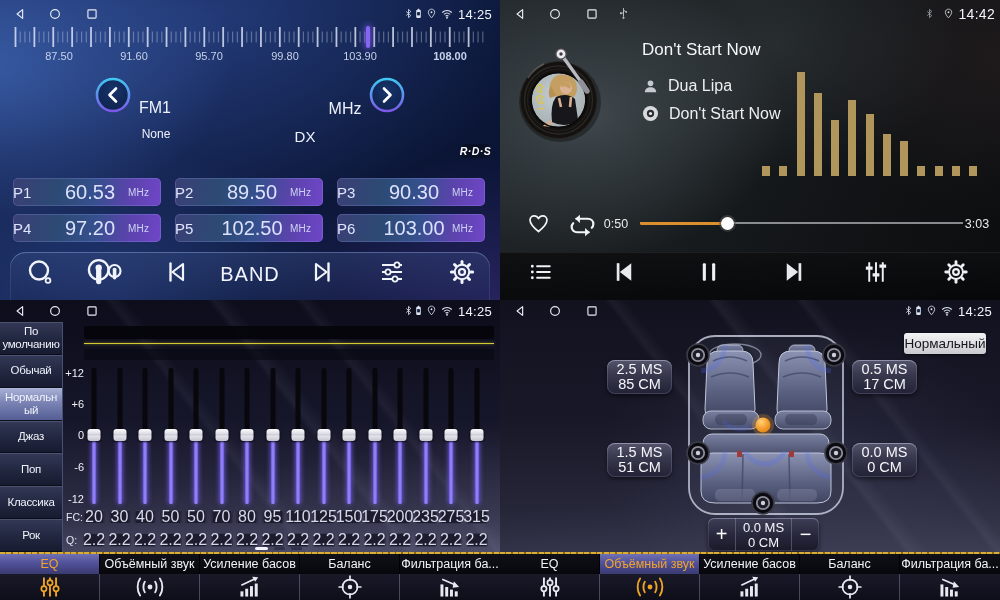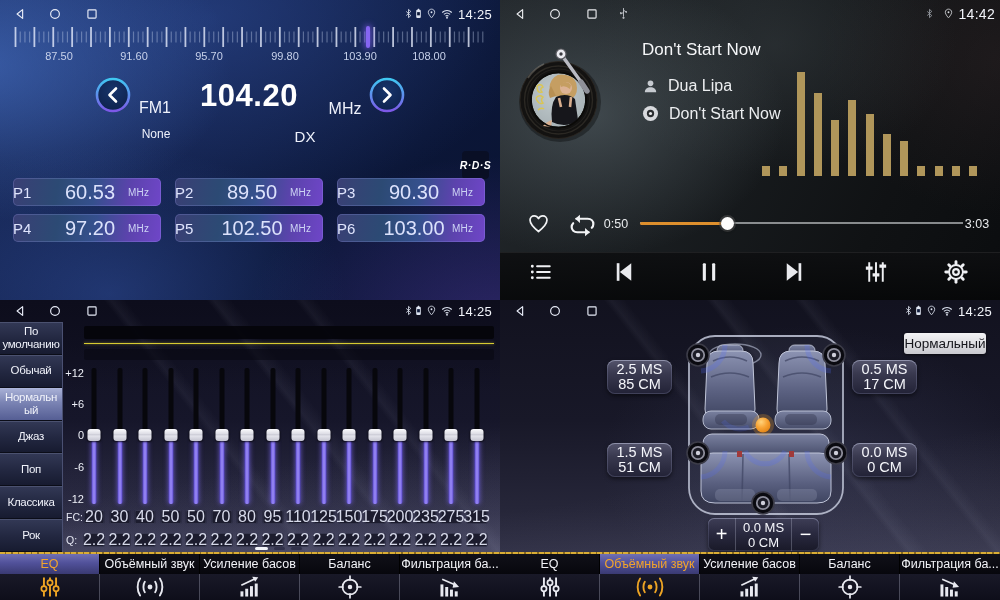--- a/index.html
+++ b/index.html
@@ -494,39 +494,38 @@
         <line x1="473.3400000000012" x2="473.3400000000012" y1="31.5" y2="42.5" stroke="rgba(200,212,240,0.38)" stroke-width="1.2"></line>
         <line x1="478.06000000000125" x2="478.06000000000125" y1="31.5" y2="42.5" stroke="rgba(200,212,240,0.38)" stroke-width="1.2"></line>
         <line x1="482.7800000000013" x2="482.7800000000013" y1="31.5" y2="42.5" stroke="rgba(200,212,240,0.38)" stroke-width="1.2"></line>
       </svg>
     <div id="radio-ruler-labels">
         <div class="ruler-label" style="left: 59px;">87.50</div>
         <div class="ruler-label" style="left: 134px;">91.60</div>
         <div class="ruler-label" style="left: 209px;">95.70</div>
         <div class="ruler-label" style="left: 285px;">99.80</div>
         <div class="ruler-label" style="left: 360px;">103.90</div>
-        <div class="ruler-label" style="left: 429px;">108.00</div>
+        <div class="ruler-label" style="left: 450px; font-weight: bold;">108.00</div>
       </div>
     <div class="freq-indicator" style="left:366px;top:26px;height:22px"></div>
 
     <svg class="arrow-btn" style="left:95px;top:77px" viewBox="0 0 36 36">
       <circle cx="18" cy="18" r="16" fill="url(#btnFill)" stroke="url(#ringGrad)" stroke-width="2.6"></circle>
       <path d="M21 11.5 L14.5 18 L21 24.5" fill="none" stroke="#fff" stroke-width="2.6" stroke-linecap="round" stroke-linejoin="round"></path>
     </svg>
     <svg class="arrow-btn" style="left:369px;top:77px" viewBox="0 0 36 36">
       <circle cx="18" cy="18" r="16" fill="url(#btnFill)" stroke="url(#ringGrad)" stroke-width="2.6"></circle>
       <path d="M15 11.5 L21.5 18 L15 24.5" fill="none" stroke="#fff" stroke-width="2.6" stroke-linecap="round" stroke-linejoin="round"></path>
     </svg>
 
     <div class="lbl-band" style="left:155px;top:99px">FM1</div>
-    <div class="freq-big" style="left:249px;top:78px">104.20</div>
     <div class="lbl-unit" style="left:345px;top:100px">MHz</div>
     <div class="lbl-pty" style="left:156px;top:127px">None</div>
     <div class="lbl-mode" style="left:305px;top:128px">DX</div>
-    <div class="rds-badge" style="left:462px;top:151px;width:27px;height:28px">R·D·S</div>
+    <div class="rds-badge" style="left:462px;top:144px;width:27px;height:14px">R·D·S</div>
 
     <div class="presets" id="radio-presets">
         <div class="preset" style="left: 0px; top: 0px;">
           <div class="p-label">P1</div>
           <div class="p-freq">60.53</div>
           <div class="p-unit">MHz</div>
         </div>
         <div class="preset" style="left: 162px; top: 0px;">
           <div class="p-label">P2</div>
           <div class="p-freq">89.50</div>
@@ -547,20 +546,41 @@
           <div class="p-freq">102.50</div>
           <div class="p-unit">MHz</div>
         </div>
         <div class="preset" style="left: 324px; top: 36px;">
           <div class="p-label">P6</div>
           <div class="p-freq">103.00</div>
           <div class="p-unit">MHz</div>
         </div>
       </div>
 
+    <div class="fm-toolbar">
+      <span class="tb-ico" style="left:30px"><svg width="28" height="28" color="#f2f4fc">
+            <use href="#i-scan"></use>
+          </svg></span>
+      <span class="tb-ico" style="left:94px"><svg width="36" height="28" color="#f2f4fc">
+            <use href="#i-dx"></use>
+          </svg></span>
+      <span class="tb-ico" style="left:167px"><svg width="28" height="28" color="#f2f4fc">
+            <use href="#i-prev-o"></use>
+          </svg></span>
+      <span class="band-text" style="left:240px">BAND</span>
+      <span class="tb-ico" style="left:312px"><svg width="28" height="28" color="#f2f4fc">
+            <use href="#i-next-o"></use>
+          </svg></span>
+      <span class="tb-ico" style="left:382px"><svg width="30" height="30" color="#f2f4fc">
+            <use href="#i-sliders-h"></use>
+          </svg></span>
+      <span class="tb-ico" style="left:452px"><svg width="28" height="28" color="#f2f4fc">
+            <use href="#i-gear"></use>
+          </svg></span>
+    </div>
   </section>
 
   <section class="panel player">
     <div class="statusbar">
       <span class="nav" style="left:13px;top:7px">
           <svg width="14" height="14" color="#e8e9ec">
             <use href="#i-back"></use>
           </svg>
         </span>
       <span class="nav" style="left:48px;top:7px">

